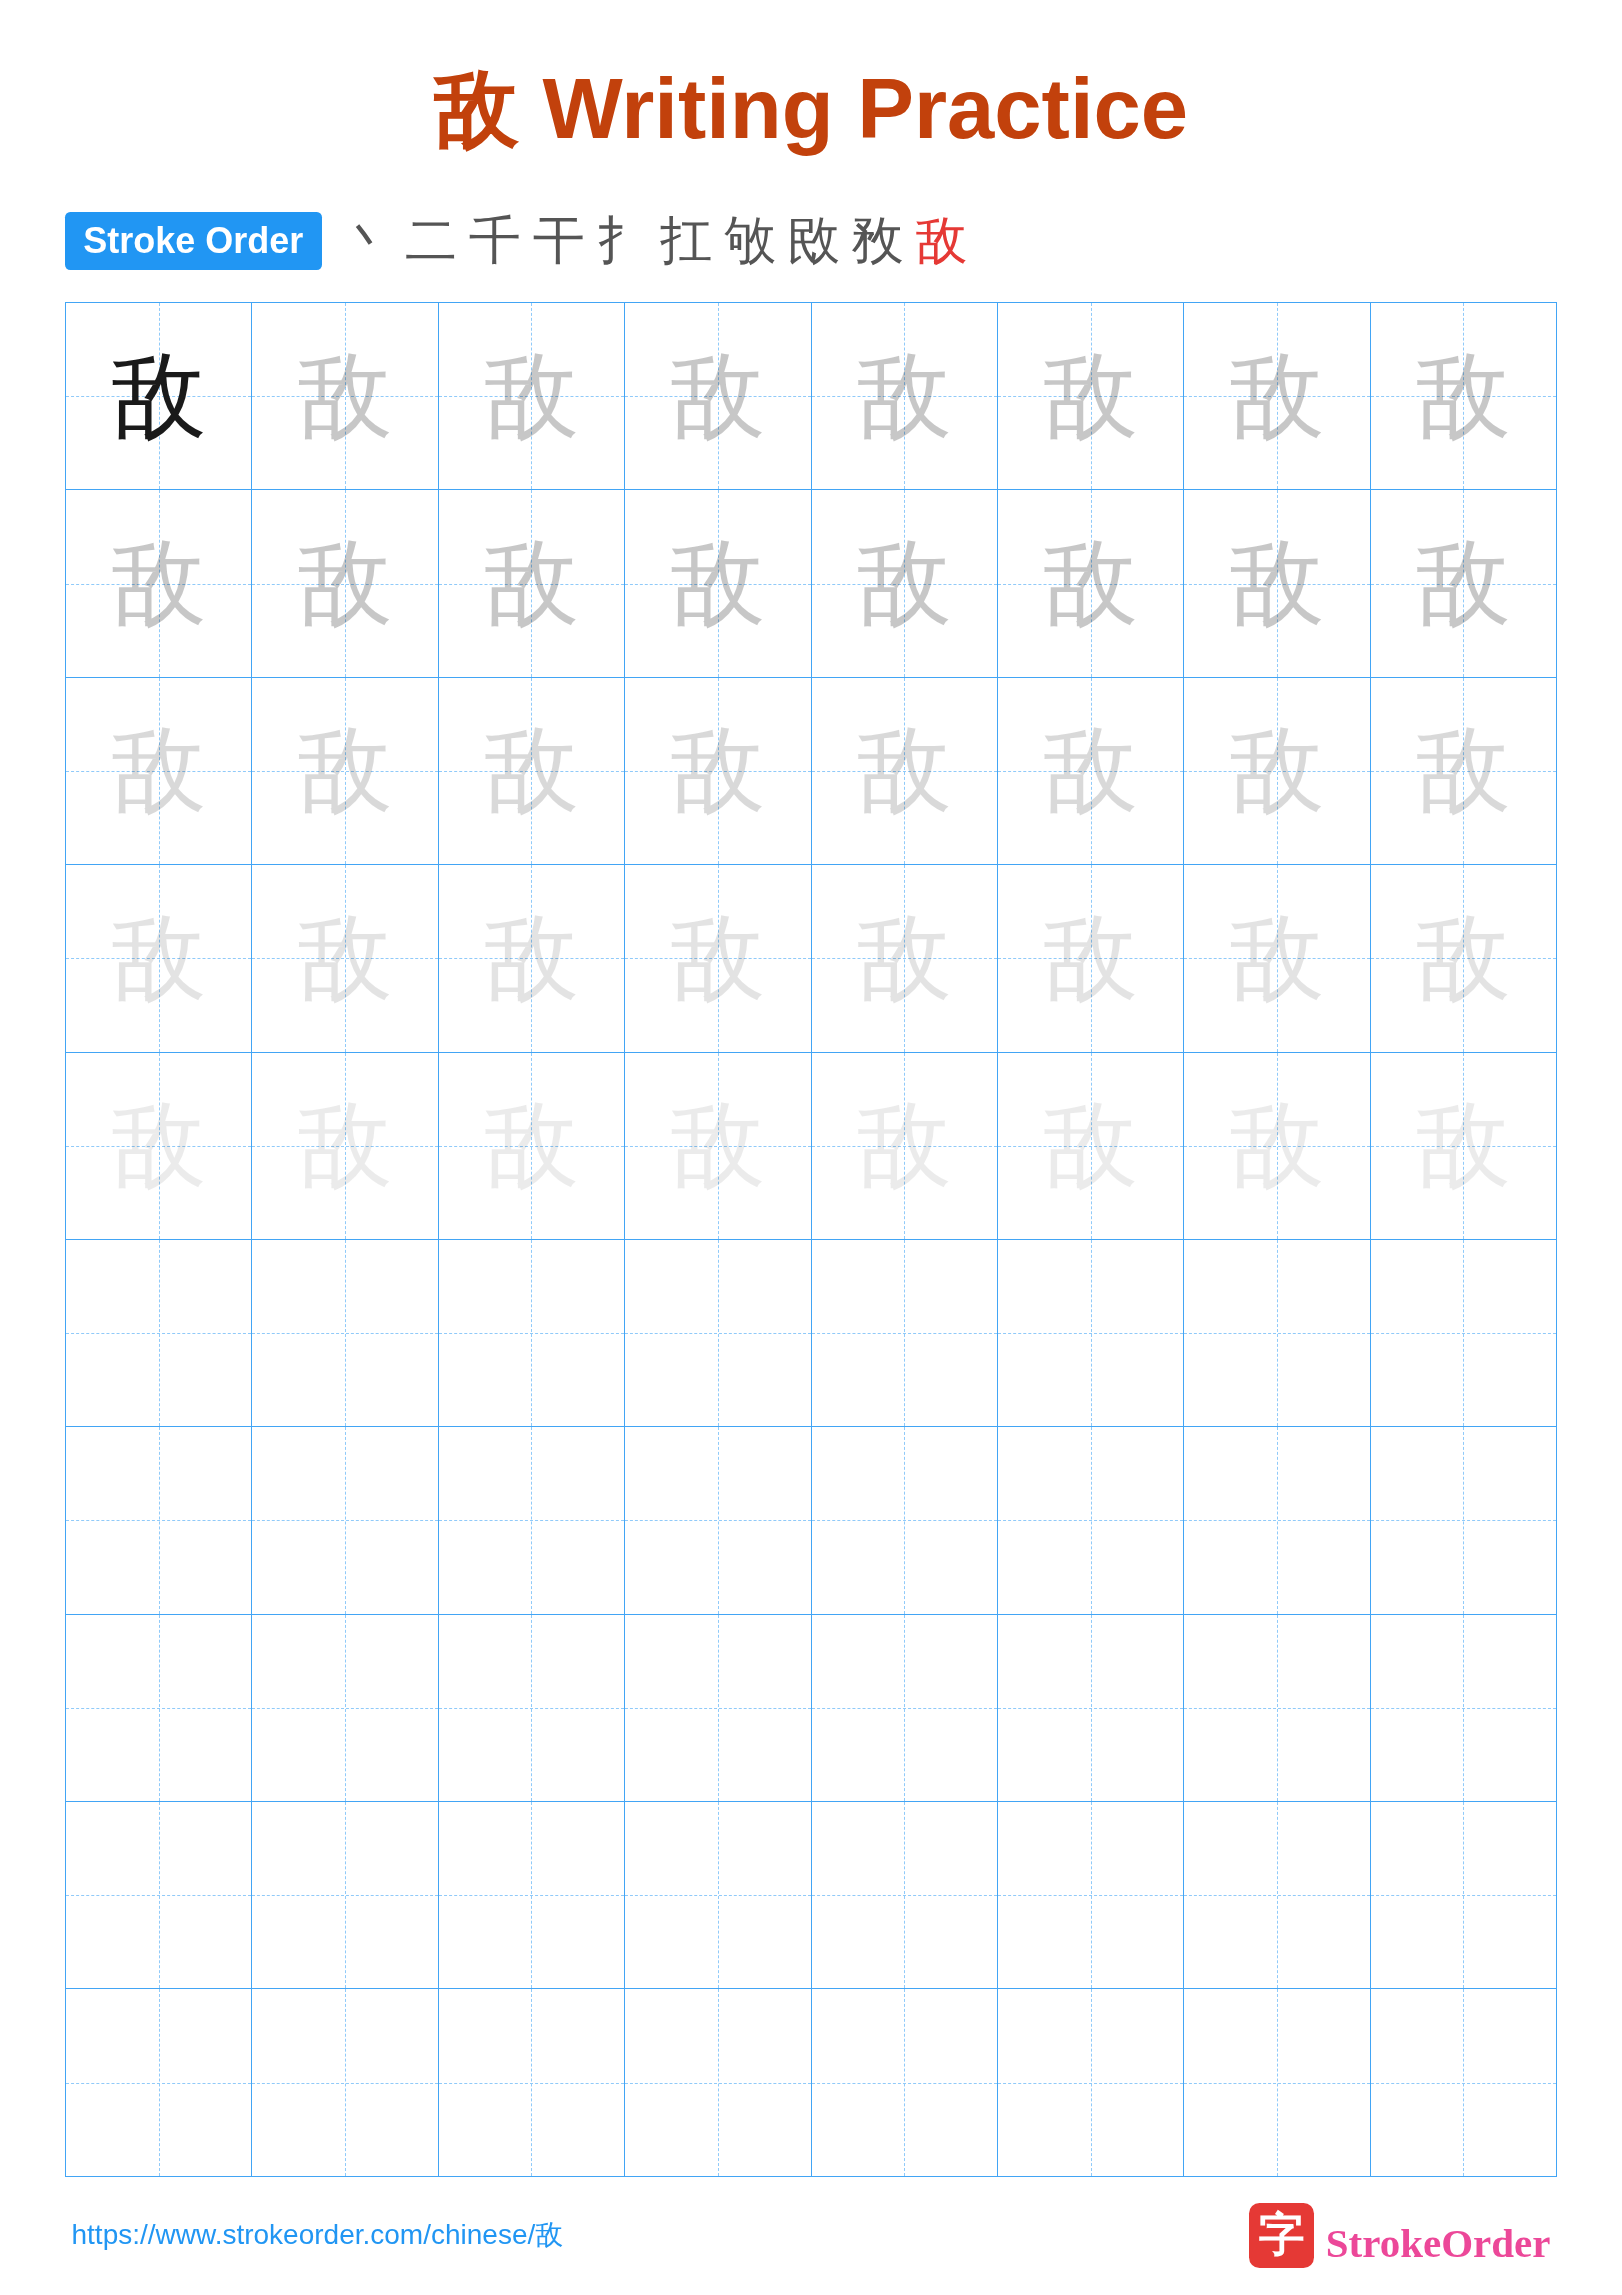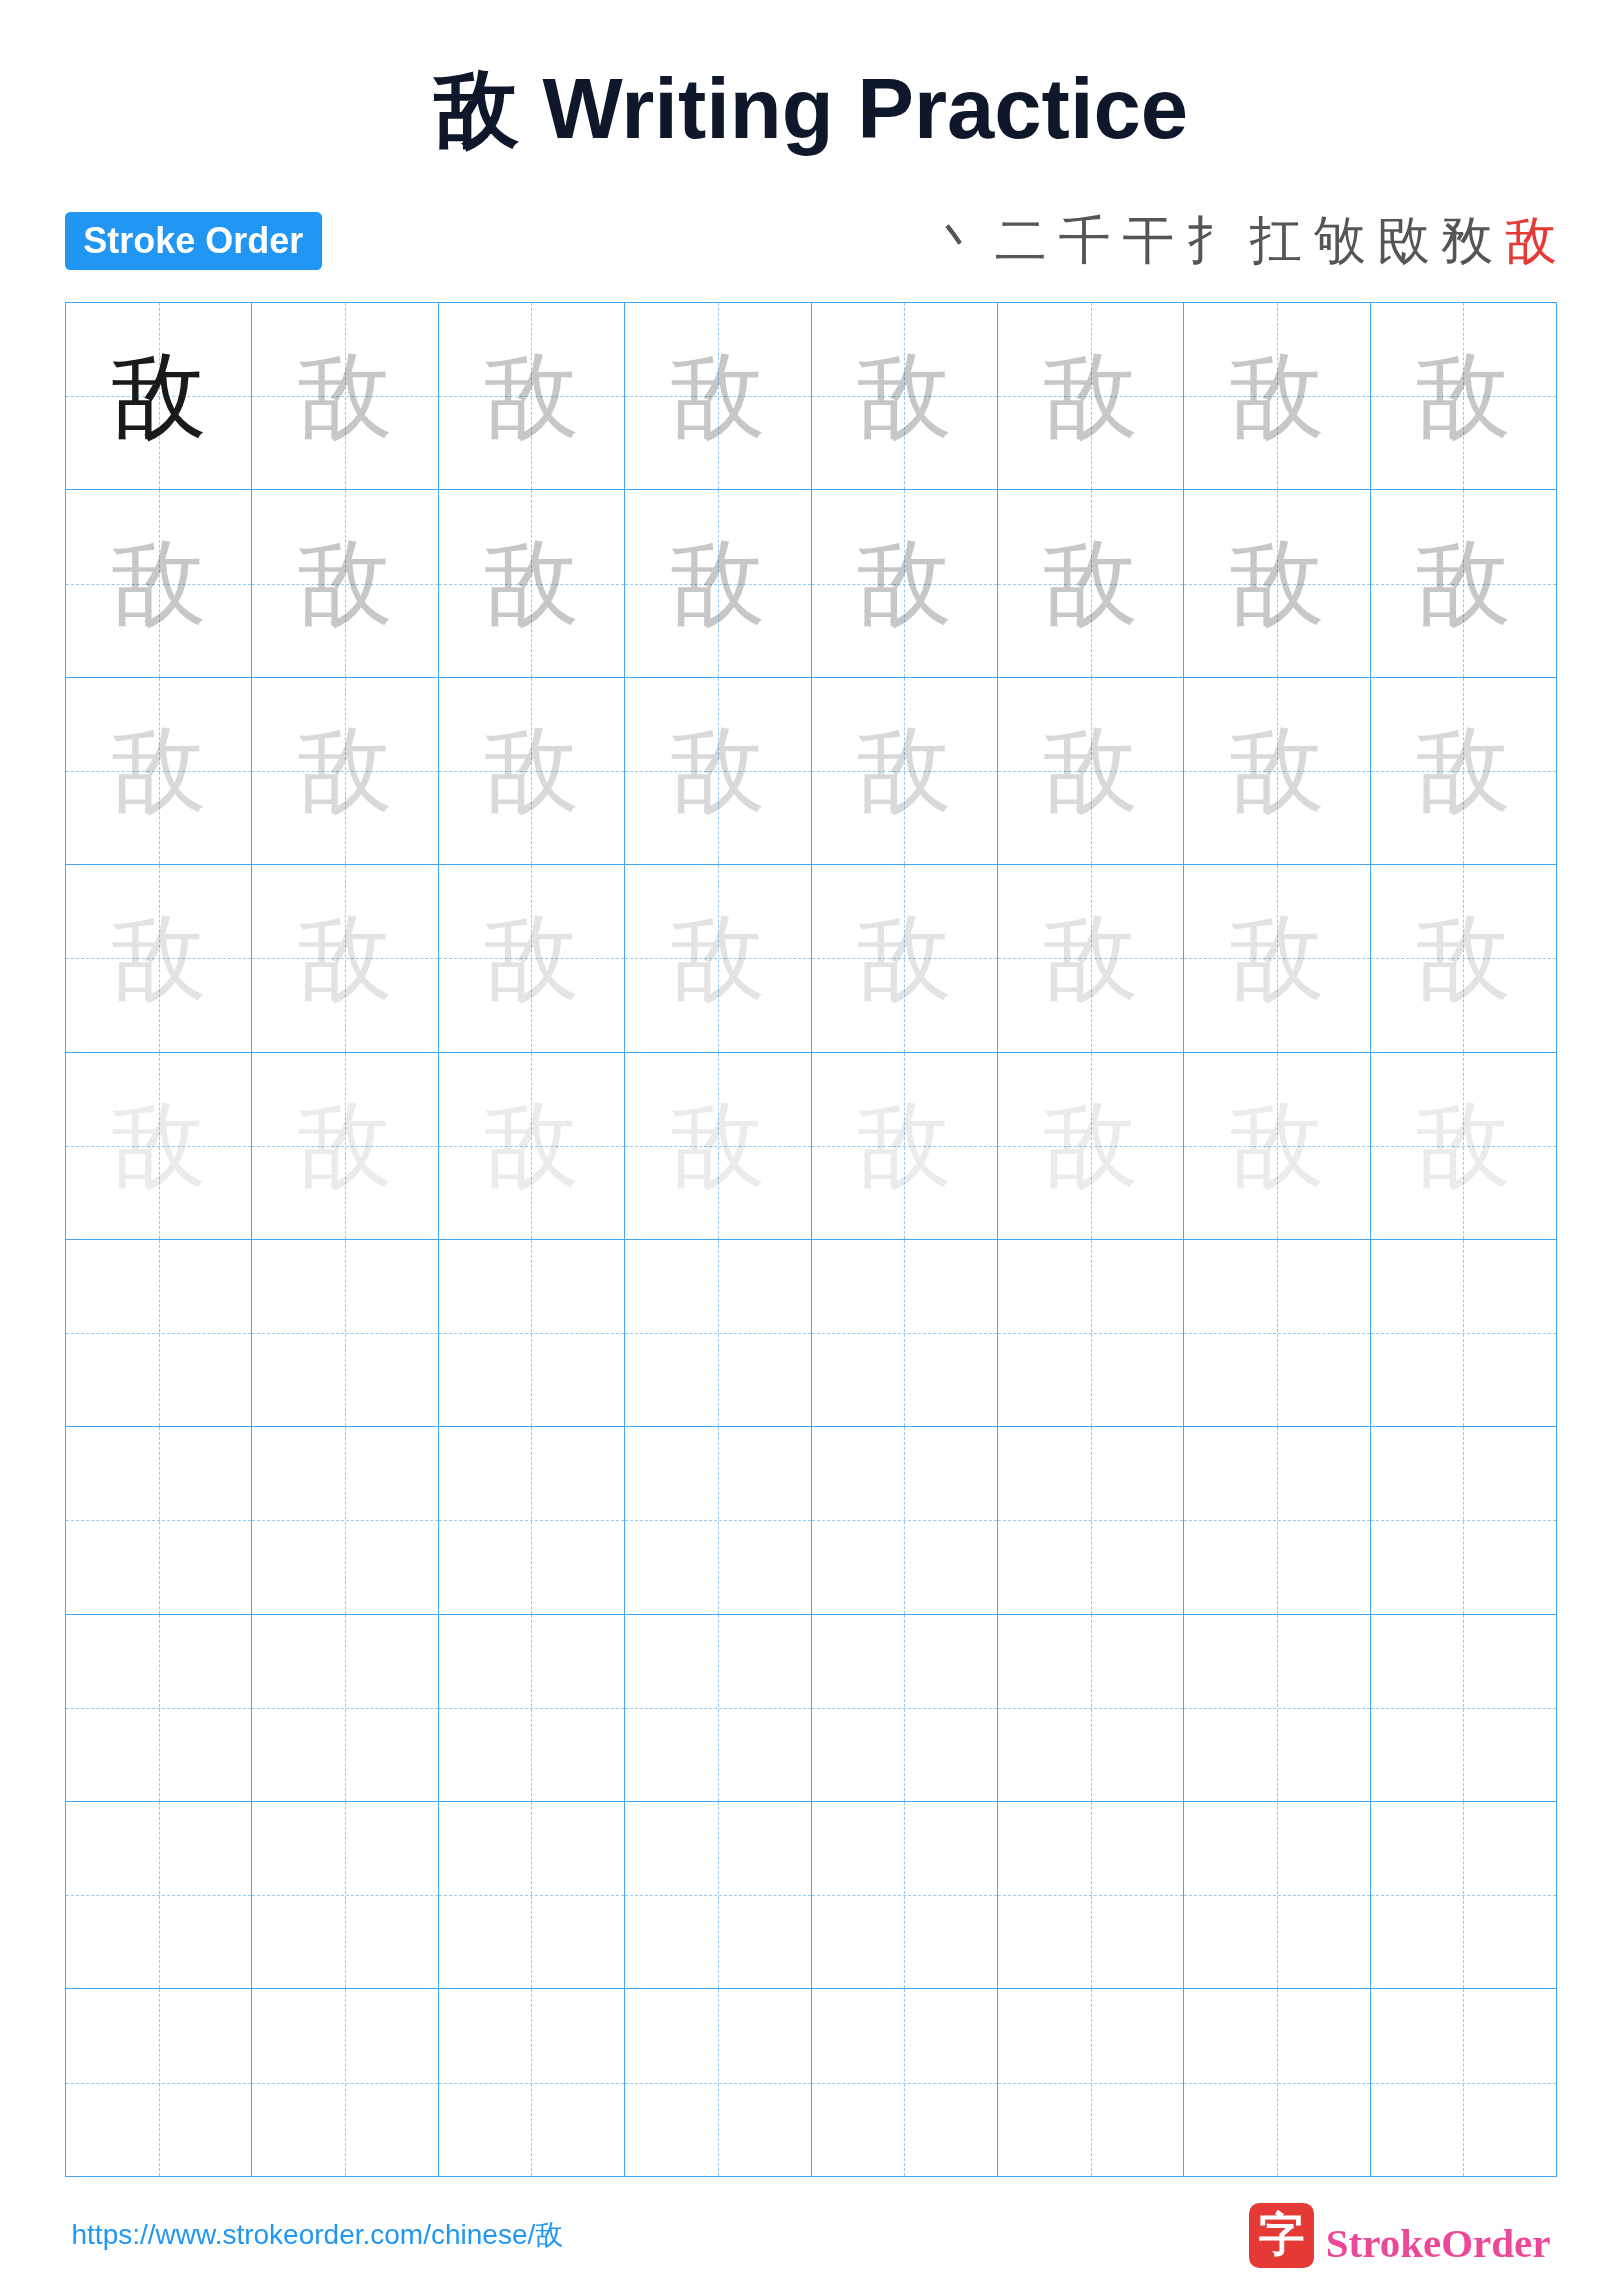--- a/index.html
+++ b/index.html
@@ -19,33 +19,32 @@
       background: #fff;
       display: flex;
       flex-direction: column;
       align-items: center;
       padding: 52px 65px 39px 65px;
     }
 
     .title {
       font-size: 85px;
       font-weight: bold;
-      color: #0f172a;
+      color: #c2410c;
       margin-bottom: 39px;
       text-align: center;
       font-family: Arial, sans-serif;
     }
 
     .stroke-order-row {
       display: flex;
       align-items: center;
       width: 100%;
       margin-bottom: 26px;
       gap: 19.6px;
-      justify-content: space-between;
     }
 
     .stroke-order-badge {
       background: #2196F3;
       color: #fff;
       font-size: 36px;
       font-family: Arial, sans-serif;
       font-weight: bold;
       padding: 7.9px 18.3px;
       border-radius: 5.2px;

